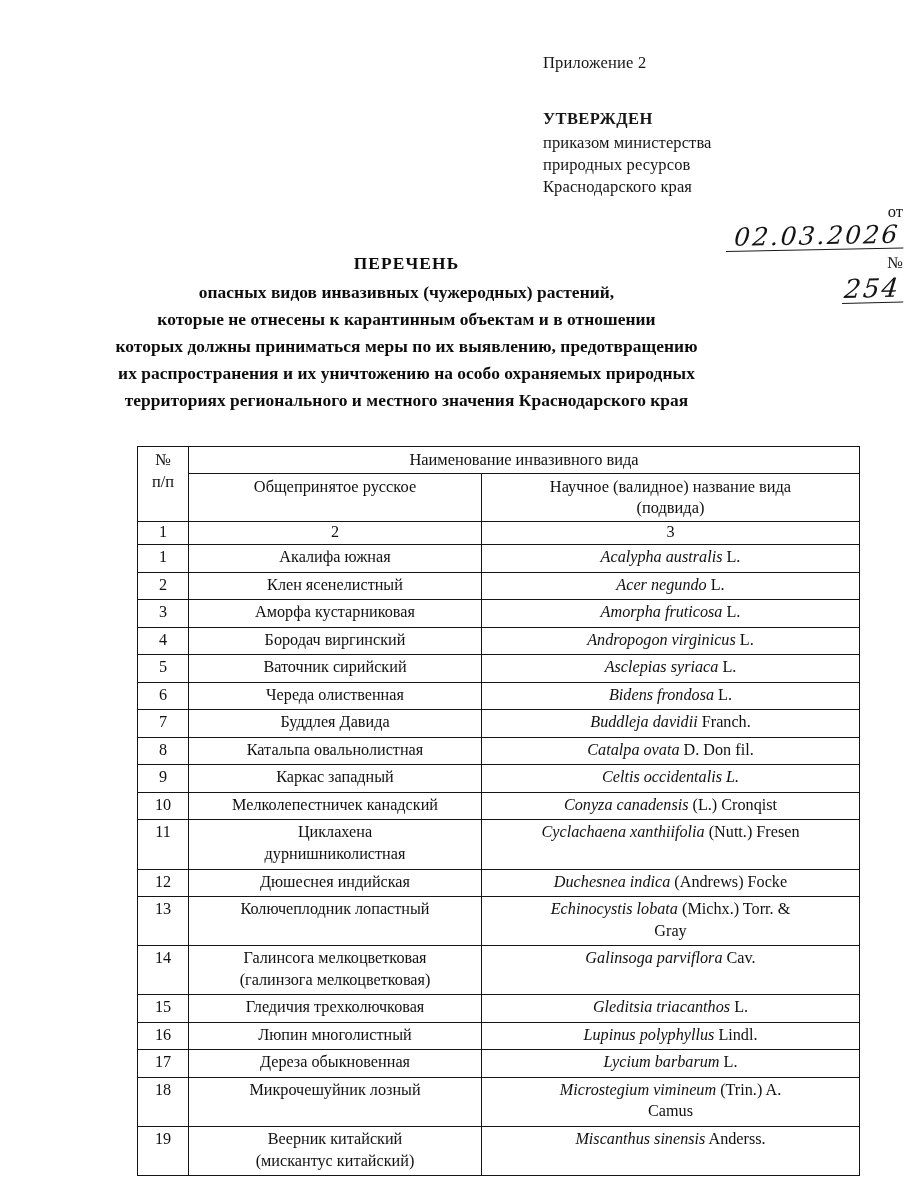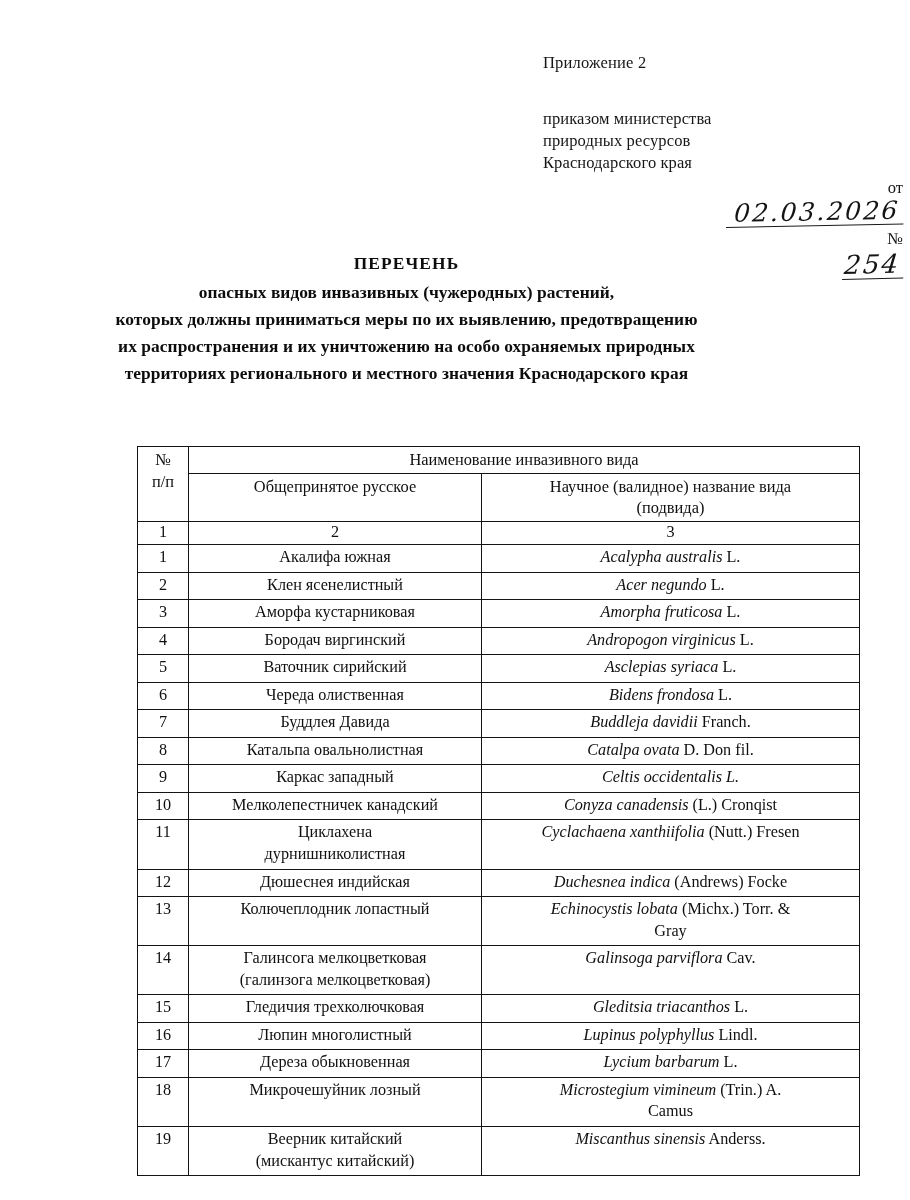--- a/index.html
+++ b/index.html
@@ -176,34 +176,36 @@
   }
   .line2 {
     display: block;
   }
 </style>
 </head>
 <body>
 
 <div class="header-block">
   <div class="appendix-line">Приложение 2</div>
+  <span class="approve-word">УТВЕРЖДЕН</span>
   <span class="approve-line">приказом министерства</span>
   <span class="approve-line">природных ресурсов</span>
   <span class="approve-line">Краснодарского края</span>
   <div class="date-row">
     <span class="date-prefix">от</span>
     <span class="hand-date">02.03.2026</span>
     <span class="num-sign">№</span>
     <span class="hand-num">254</span>
   </div>
 </div>
 
 <div class="title-block">
   <span class="title-main">ПЕРЕЧЕНЬ</span>
   <span class="title-sub-line">опасных видов инвазивных (чужеродных) растений,</span>
+  <span class="title-sub-line">которые не отнесены к карантинным объектам и в отношении</span>
   <span class="title-sub-line">которых должны приниматься меры по их выявлению, предотвращению</span>
   <span class="title-sub-line">их распространения и их уничтожению на особо охраняемых природных</span>
   <span class="title-sub-line">территориях регионального и местного значения Краснодарского края</span>
 </div>
 
 <table class="species-table">
   <colgroup>
     <col class="col-num">
     <col class="col-rus">
     <col class="col-sci">

